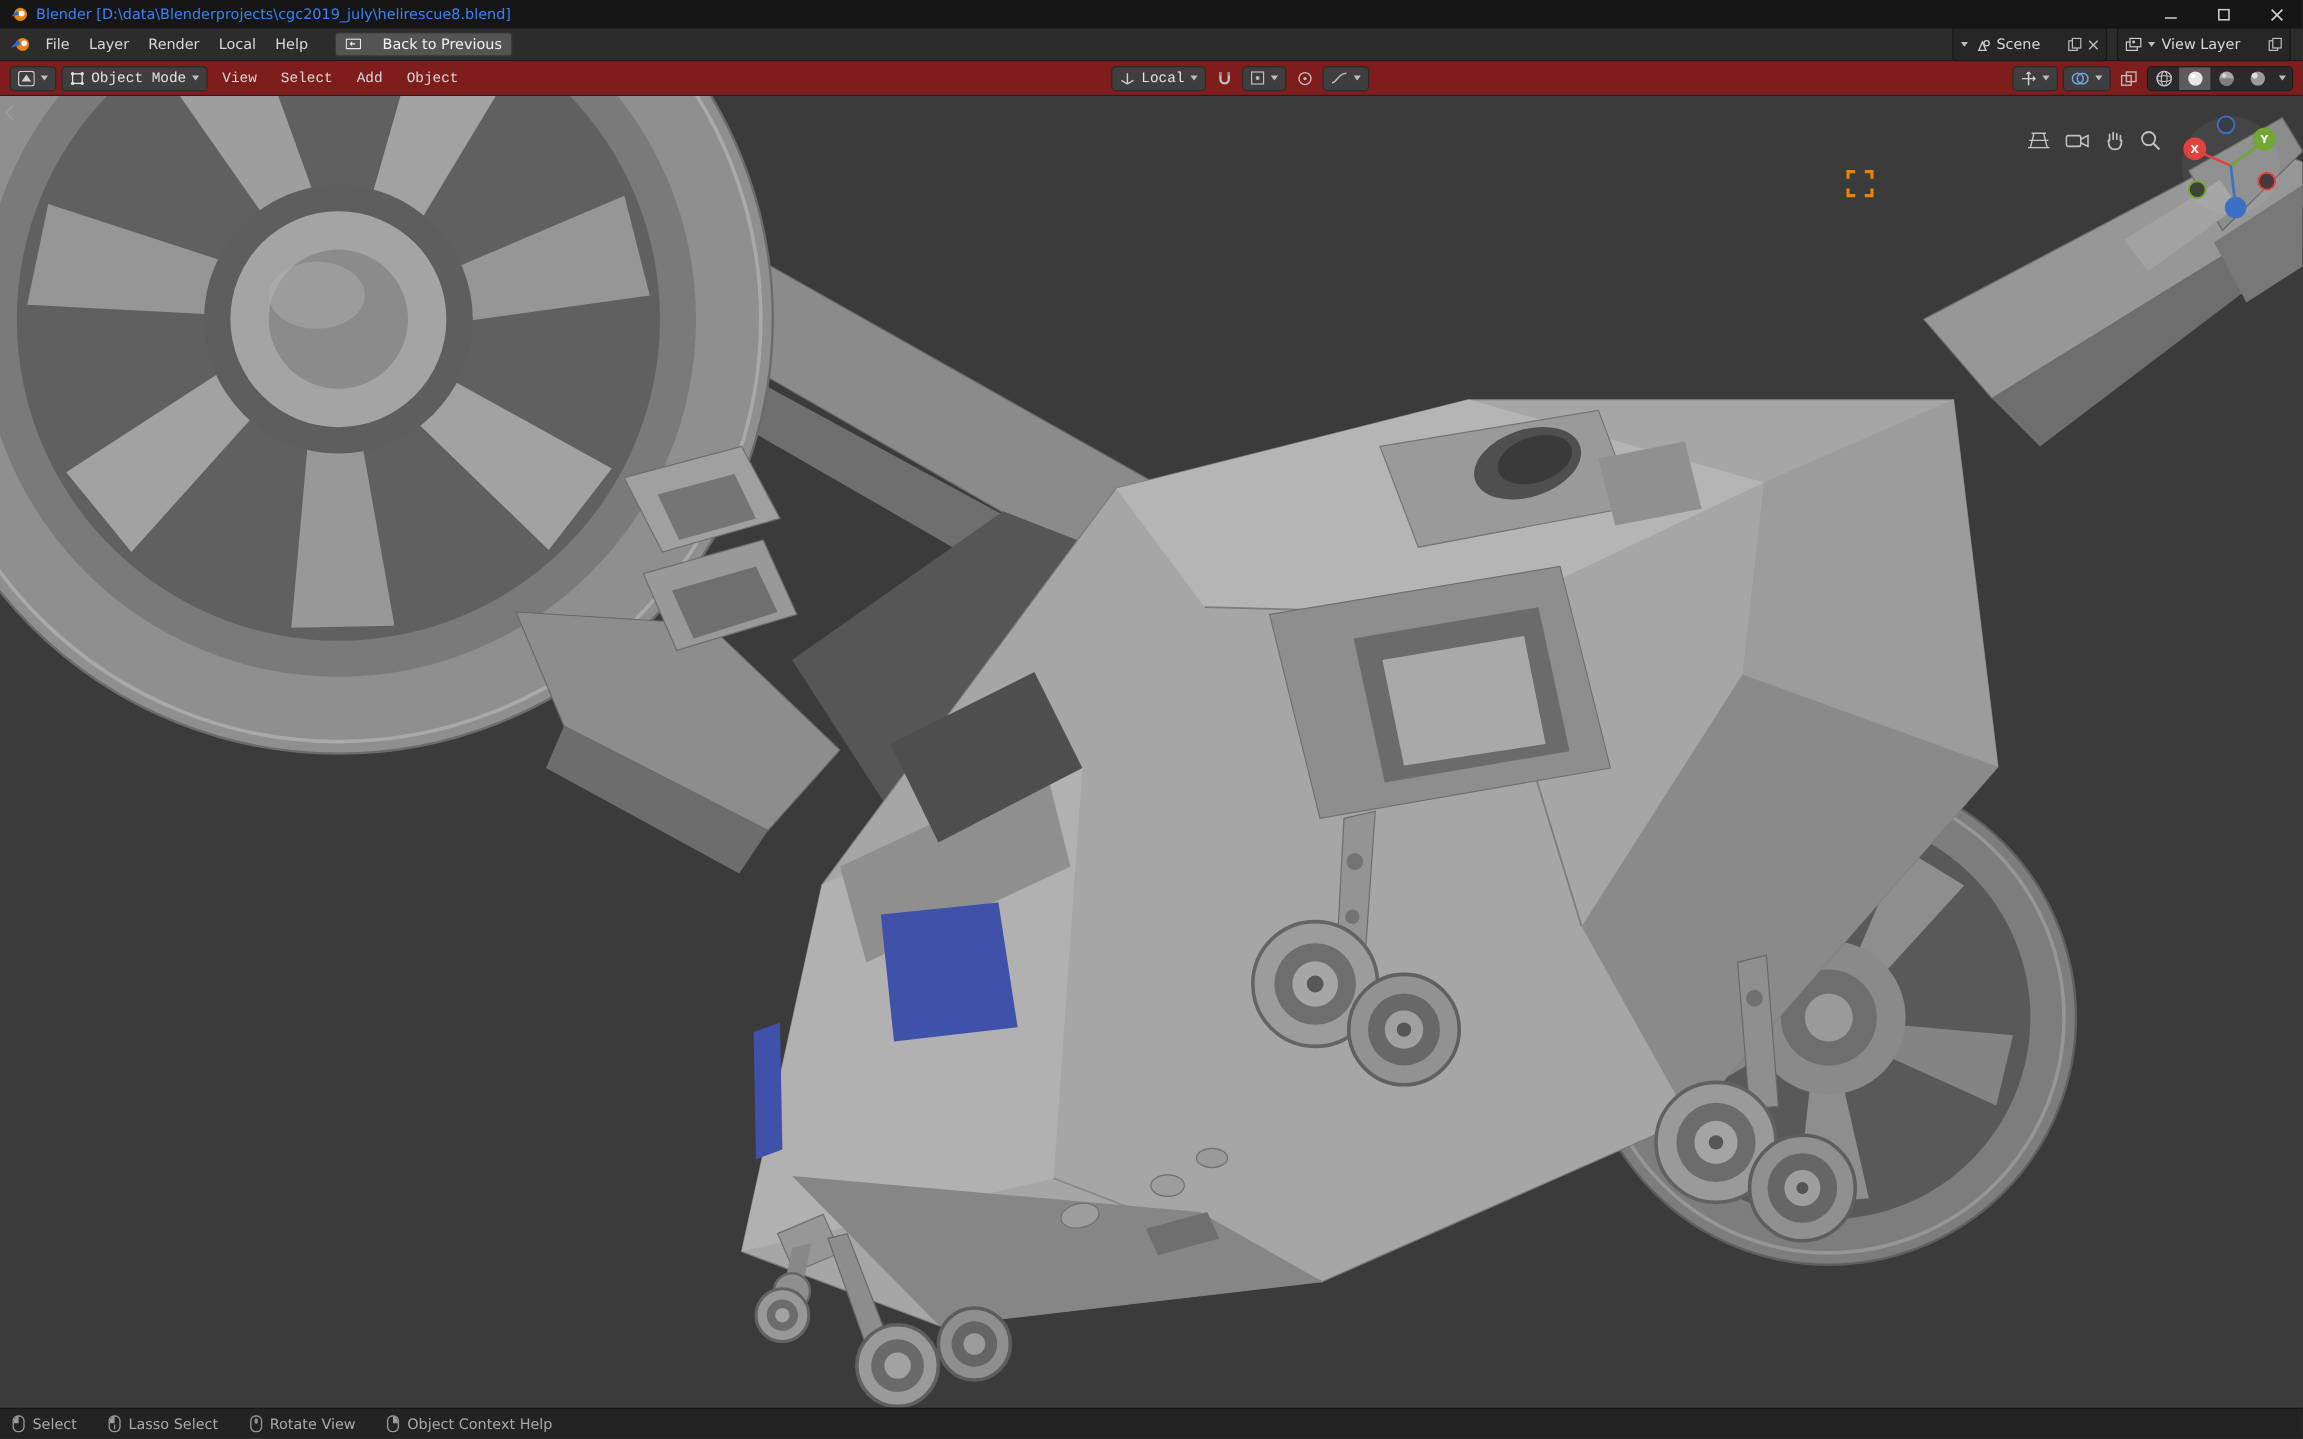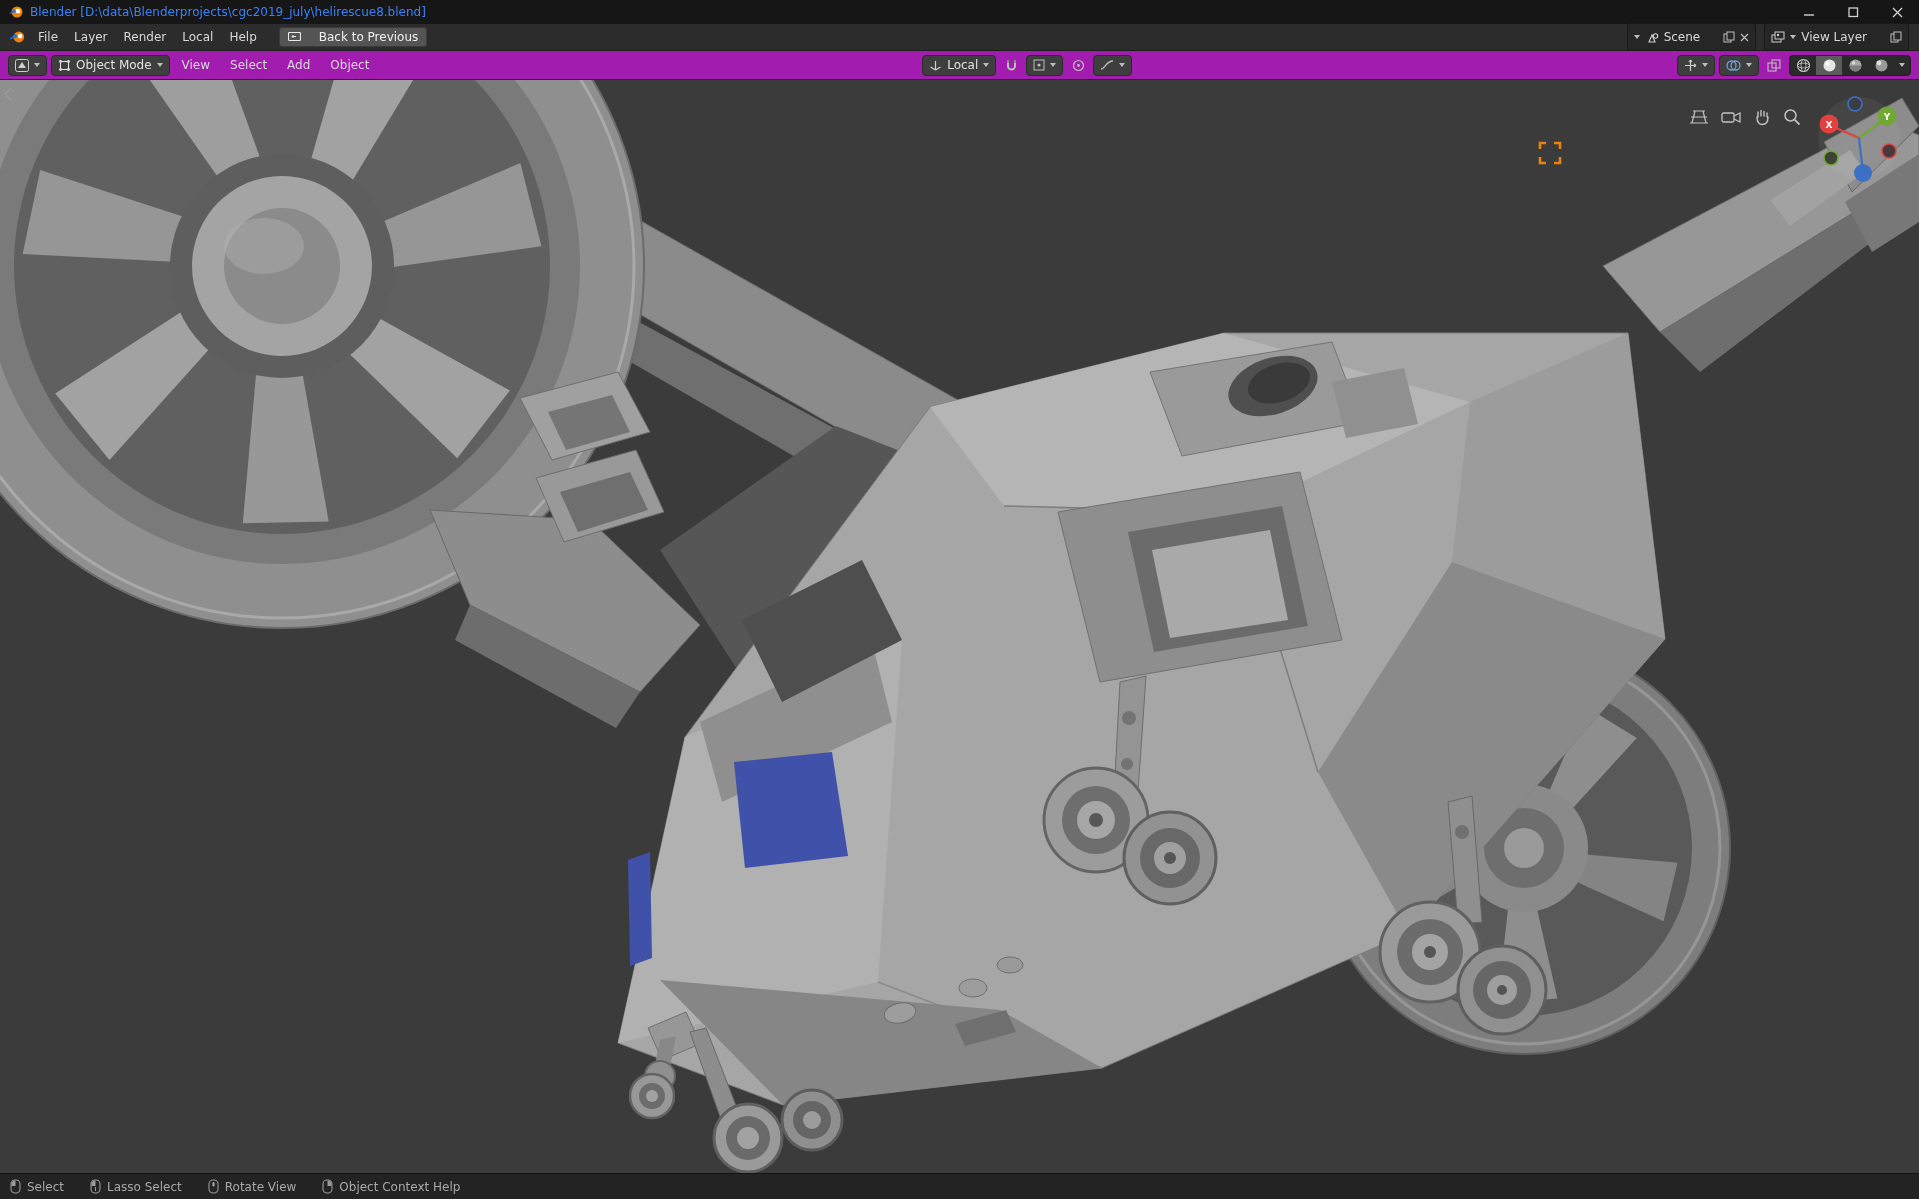--- a/index.html
+++ b/index.html
@@ -22,22 +22,22 @@
   .menu-item { padding:3px 8px; border-radius:3px; cursor:default; }
   .back-btn { display:inline-flex; align-items:center; gap:18px; background:#545454;
     border:1px solid #3a3a3a; border-radius:3px; height:20px; padding:0 8px; margin-left:14px;
     color:#f0f0f0; }
   .topbar-right { margin-left:auto; display:flex; align-items:center; gap:8px; padding-right:10px; }
   .id-pill { display:inline-flex; align-items:center; gap:5px; background:#262626;
     border:1px solid #181818; border-radius:3px; height:28px; padding:0 6px; color:#d8d8d8; }
   .id-pill .value { padding-right:18px; }
 
   
-  .toolheader { height:29px; background:#a21caf; border-bottom:1px solid #222;
-    display:flex; align-items:center; color:#d8d8d8; font-size:12px; gap:4px; padding:0 8px; }
+  .toolheader { height:29px; background:#7f1d1d; border-bottom:1px solid #222;
+    display:flex; align-items:center; color:#d8d8d8; font-size:12px; gap:4px; padding:0 8px;font-family:Liberation Mono, monospace; }
   .th-group { display:flex; align-items:center; gap:4px; }
   .spacer { flex:1 1 auto; }
   .pill { display:inline-flex; align-items:center; gap:5px; background:#3e3e3e;
     border:1px solid #2a2a2a; border-radius:4px; height:21px; padding:0 6px; color:#e2e2e2; }
   .icon-btn { display:inline-flex; align-items:center; justify-content:center;
     height:21px; min-width:22px; border-radius:3px; }
   .chev { width:0; height:0; border-left:3.5px solid transparent;
     border-right:3.5px solid transparent; border-top:4.5px solid #bdbdbd; }
   .shading-seg { display:flex; align-items:center; background:#2a2a2a;
     border:1px solid #1f1f1f; border-radius:4px; height:21px; overflow:hidden; }

